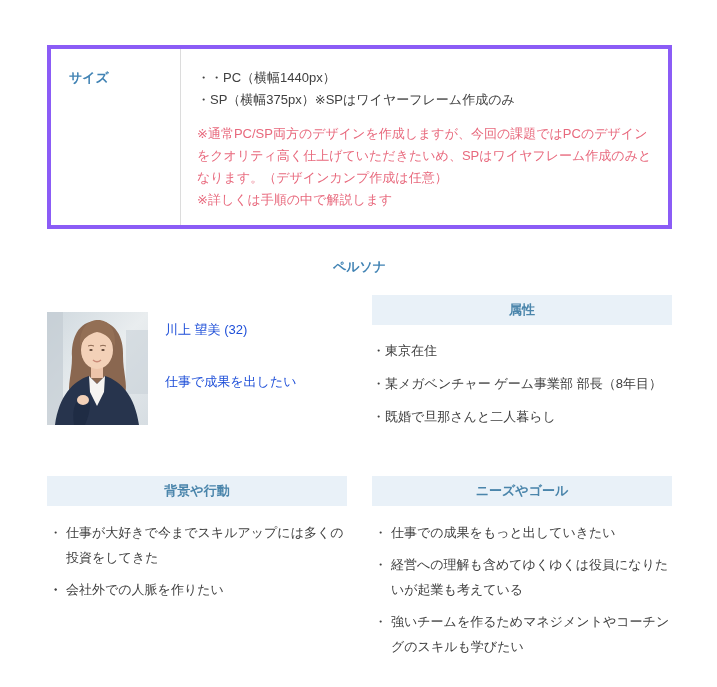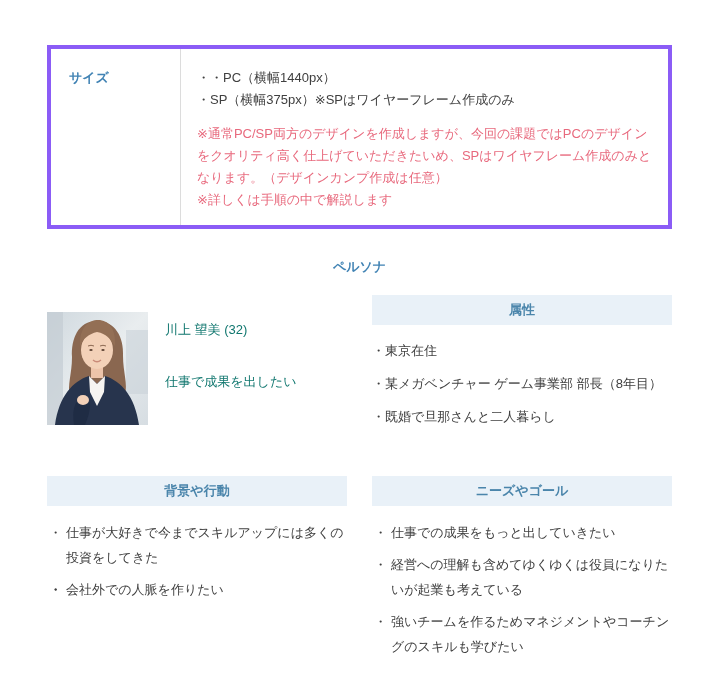--- a/index.html
+++ b/index.html
@@ -41,21 +41,21 @@
     column-gap:25px; row-gap:36px;
   }
   .sec-header {
     height:30px; line-height:30px; text-align:center;
     background:#e9f1f8; color:#4a85ab; font-size:13px; font-weight:bold;
   }
 
   
   .face-content { margin-top:17px; display:flex; }
   .photo-frame { width:101px; height:113px; flex:0 0 101px; overflow:hidden; }
-  .face-info { margin-left:17px; padding-top:9px; font-size:13px; color:#0f766e; }
+  .face-info { margin-left:17px; padding-top:9px; font-size:13px; color:#1d4ed8; }
   .face-copy { margin-top:34px; }
 
   
   .attr-list { margin-top:16px; list-style:none; }
   .attr-item { font-size:13px; line-height:20px; margin-bottom:13px; color:#404040; }
 
   
   .hang-list { margin-top:14px; list-style:none; }
   .hang-item {
     position:relative; padding-left:19px; font-size:13px;

